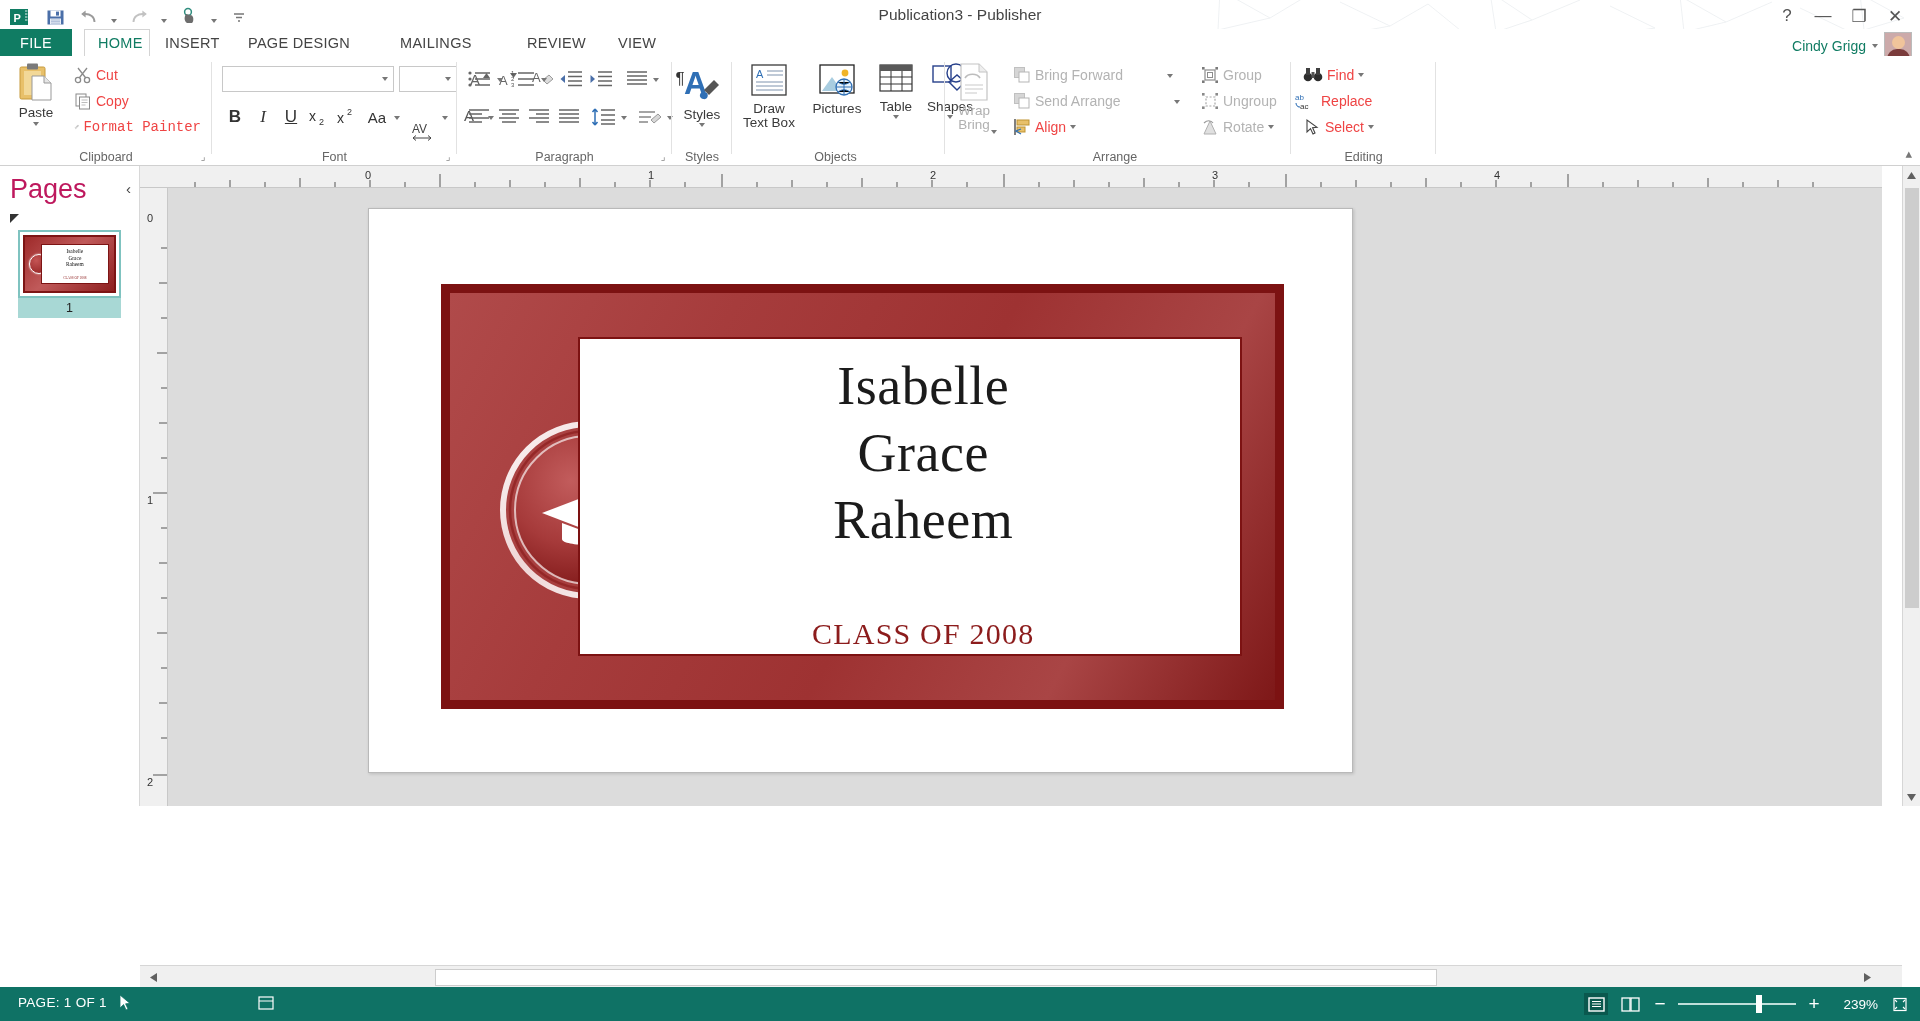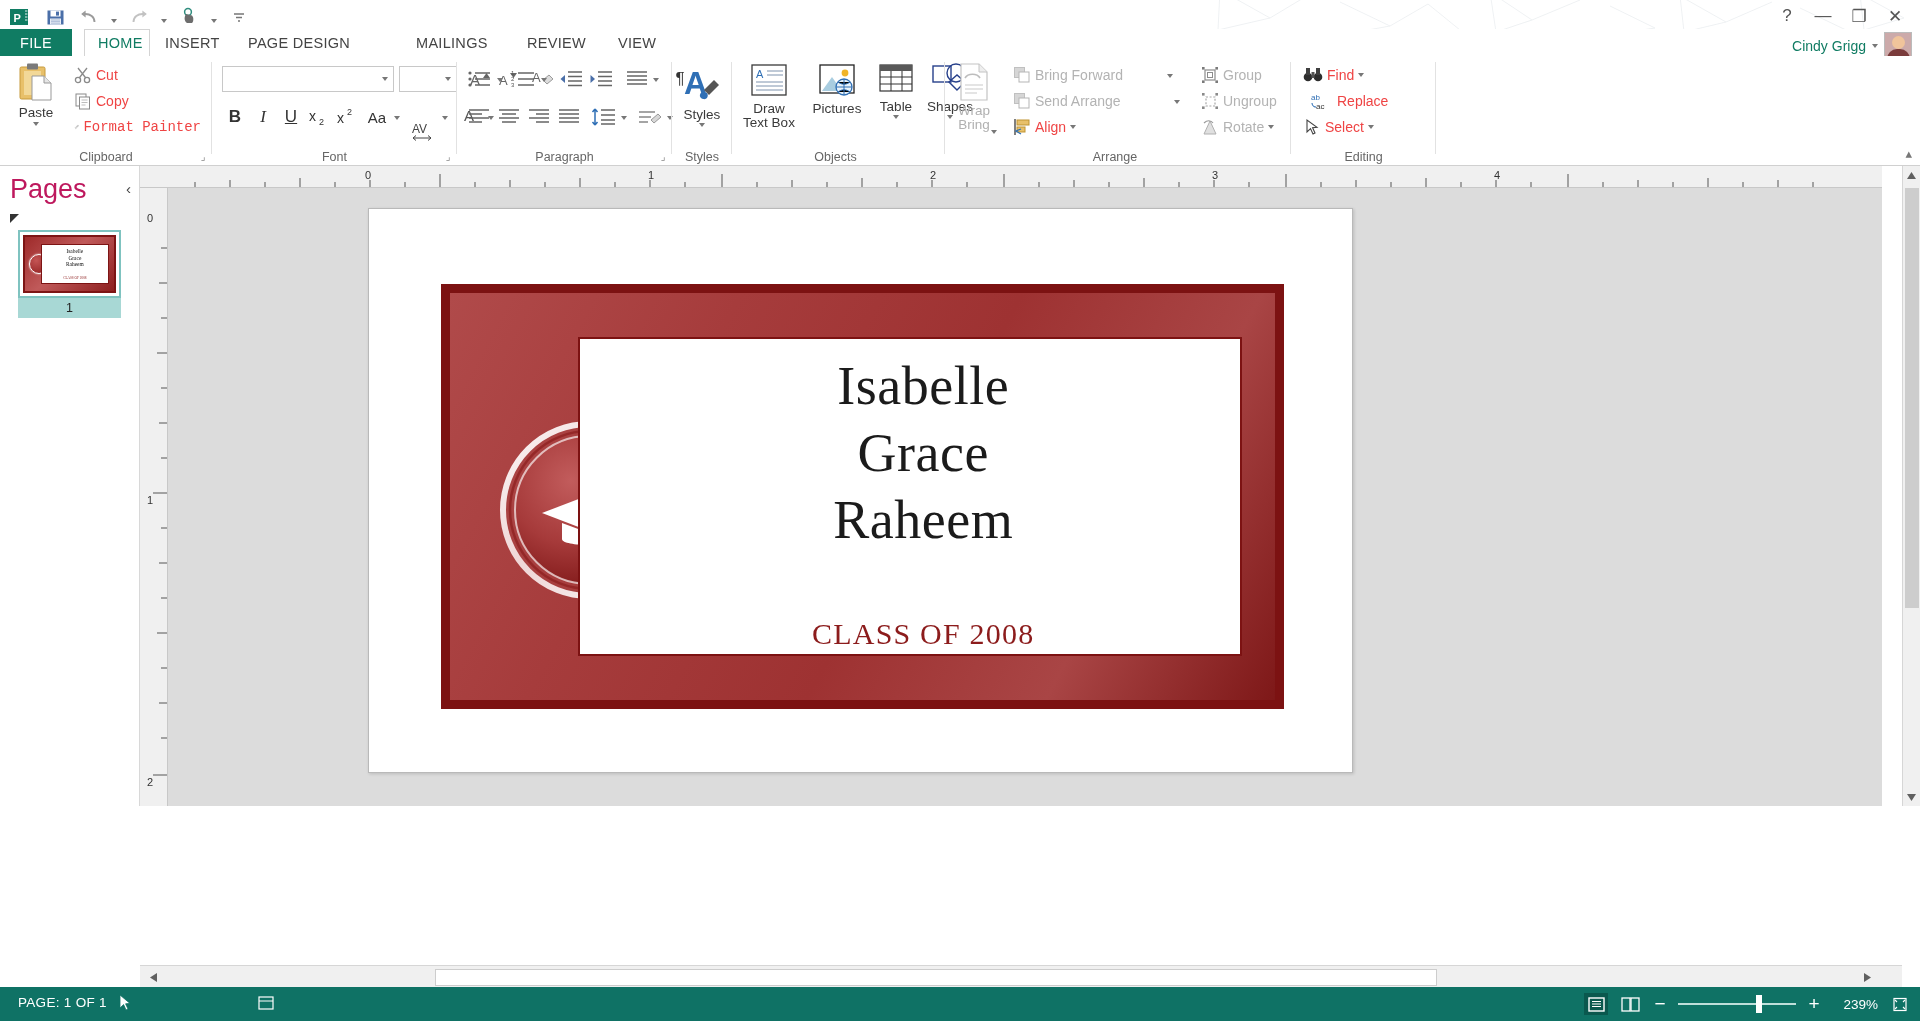--- a/index.html
+++ b/index.html
@@ -213,35 +213,36 @@
       <div class="qat-caret">
           <span class="caret-dn"></span>
         </div>
       <div class="qat-btn">
         <svg width="16" height="16" viewBox="0 0 16 16">
           <path d="M3 5 h10 M5 8.5 h6 M7 12 h2" stroke="#777" stroke-width="1.3"></path>
         </svg>
       </div>
     </div>
 
+    <div class="app-title">Publication3 - Publisher</div>
 
     <div class="win-ctl">
       <div class="win-btn">?</div>
       <div class="win-btn">—</div>
       <div class="win-btn">❐</div>
       <div class="win-btn close">✕</div>
     </div>
   </div>
 
   <div class="tabstrip">
     <div class="tab-file">FILE</div>
     <div class="tab active" style="left:84px;width:66px;">HOME</div>
     <div class="tab" style="left:152px;">INSERT</div>
     <div class="tab" style="left:235px;">PAGE DESIGN</div>
-    <div class="tab" style="left:403px;">MAILINGS</div>
+    <div class="tab" style="left:387px;">MAILINGS</div>
     <div class="tab" style="left:514px;">REVIEW</div>
     <div class="tab" style="left:605px;">VIEW</div>
 
     <div class="user-area">
       <span class="user-name">Cindy Grigg</span>
       <span class="caret-dn"></span>
       <div class="avatar">
         <div class="av-face"></div>
           <div class="av-body"></div>
       </div>
@@ -575,21 +576,21 @@
         <svg width="20" height="18" viewBox="0 0 20 18">
           <circle cx="5" cy="11" r="4.3" fill="#2e2e2e"></circle>
             <circle cx="15" cy="11" r="4.3" fill="#2e2e2e"></circle>
           <rect x="3" y="2" width="4" height="7" fill="#3f3f3f"></rect>
             <rect x="13" y="2" width="4" height="7" fill="#3f3f3f"></rect>
           <rect x="8.5" y="6" width="3" height="6" fill="#555"></rect>
         </svg>
         <span class="lbl">Find</span>
         <span class="caret-dn"></span>
       </div>
-      <div class="smbtn" style="left:16px;top:34px;width:110px;align-items:center;">
+      <div class="smbtn" style="left:0;top:34px;width:110px;align-items:center;">
         <svg width="22" height="18" viewBox="0 0 22 18">
           <text x="0" y="8" font-size="8" font-family="Liberation Sans, sans-serif" fill="#2f6fb5">ab</text>
           <text x="5" y="17" font-size="8" font-family="Liberation Sans, sans-serif" fill="#333">ac</text>
           <path d="M1 11 c0 4 4 4 4 4" fill="none" stroke="#2f6fb5" stroke-width="1.1"></path>
         </svg>
         <span class="lbl">Replace</span>
       </div>
       <div class="smbtn" style="left:8px;top:60px;width:100px;">
         <svg width="18" height="18" viewBox="0 0 18 18">
           <path d="M4 2 L4 14 L7.5 10.6 L10 16 L12 15 L9.6 9.8 L14 9.4 Z" fill="#fff" stroke="#444" stroke-width="1.1"></path>

